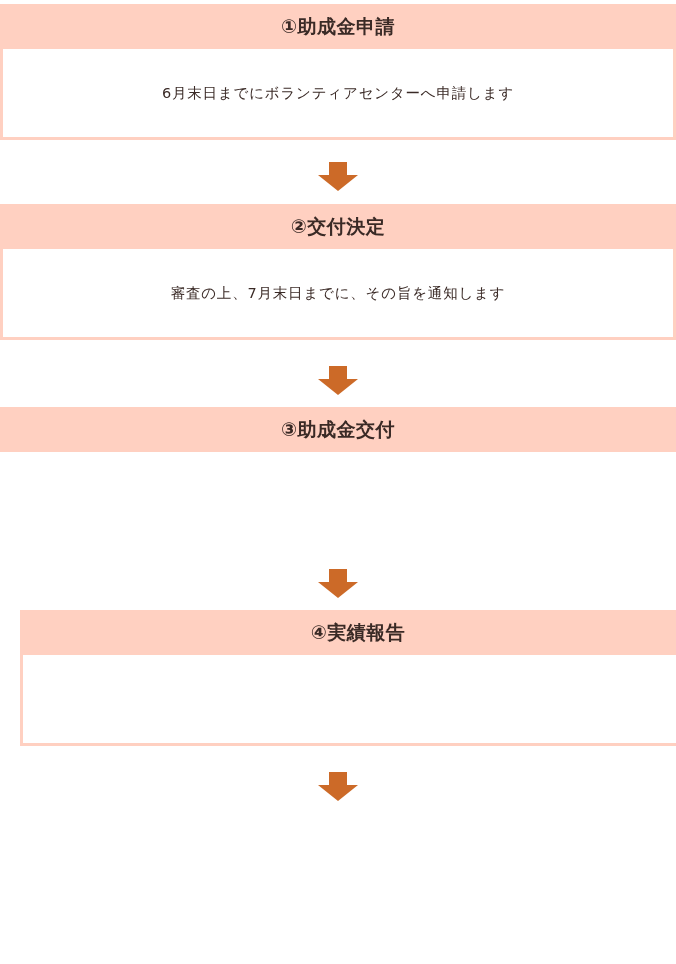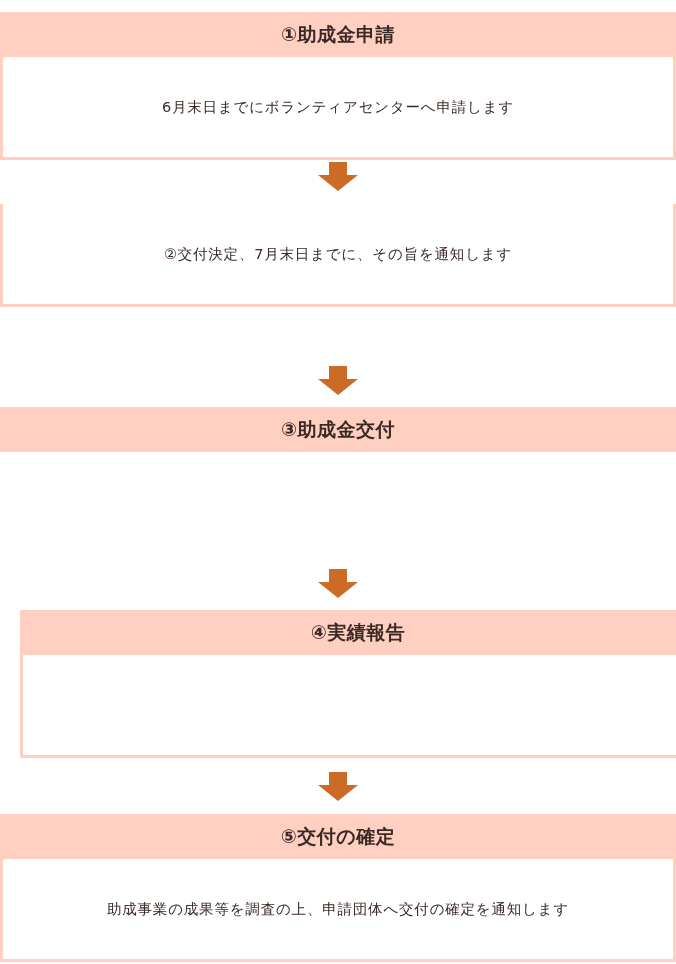--- a/index.html
+++ b/index.html
@@ -5,48 +5,49 @@
     html, body { margin: 0; padding: 0; background: #ffffff; }
     body { width: 676px; height: 964px; overflow: hidden; font-family: "DejaVu Sans", "Liberation Sans", sans-serif; color: #3a2a26; }
     .flow { position: relative; width: 676px; }
     .step { position: absolute; left: 0; width: 676px; }
     .step-header {
       height: 45px; background: #ffd0c1;
       display: flex; align-items: center; justify-content: center;
       font-size: 19px; font-weight: bold; color: #3a2a26; letter-spacing: 0.5px;
     }
     .step-body {
-      box-sizing: border-box; height: 103px; background: #ffffff;
+      box-sizing: border-box; height: 91px; background: #ffffff;
       border: 3px solid #ffd0c1; border-top: none;
       display: flex; flex-direction: column; align-items: center; justify-content: center;
       font-size: 14.5px; line-height: 30px; color: #3a2a26; letter-spacing: 0.8px;
     }
     .arrow {
       position: absolute; left: 318px; width: 40px; height: 30px;
     }
   </style>
 </head>
 <body>
 
 <div class="flow">
 
-  <div class="step" style="top:12px;border-radius:7px;">
+  <div class="step" style="top:4px;border-radius:7px;">
     <div class="step-header">①助成金申請</div>
     <div class="step-body">
       <div>6月末日までにボランティアセンターへ申請します</div>
     </div>
   </div>
 
   <svg class="arrow" style="top:162px;" viewBox="0 0 40 30">
     <polygon points="11,0 29,0 29,13 40,13 20,29 0,13 11,13" fill="#cc6a28"></polygon>
   </svg>
 
   <div class="step" style="top:204px;">
+    <div class="step-header">②交付決定</div>
     <div class="step-body">
-      <div>②交付決定、7月末日までに、その旨を通知します</div>
+      <div>審査の上、7月末日までに、その旨を通知します</div>
     </div>
   </div>
 
   <svg class="arrow" style="top:366px;" viewBox="0 0 40 30">
     <polygon points="11,0 29,0 29,13 40,13 20,29 0,13 11,13" fill="#cc6a28"></polygon>
   </svg>
 
   <div class="step" style="top:407px;">
     <div class="step-header">③助成金交付</div>
   </div>
@@ -59,19 +60,15 @@
     <div class="step-header">④実績報告</div>
     <div class="step-body">
     </div>
   </div>
 
   <svg class="arrow" style="top:772px;" viewBox="0 0 40 30">
     <polygon points="11,0 29,0 29,13 40,13 20,29 0,13 11,13" fill="#cc6a28"></polygon>
   </svg>
 
   <div class="step" style="top:814px;">
-    <div class="step-header">⑤交付の確定</div>
-    <div class="step-body">
-      <div>助成事業の成果等を調査の上、申請団体へ交付の確定を通知します</div>
-    </div>
   </div>
 
 </div>
 
 </body></html>

